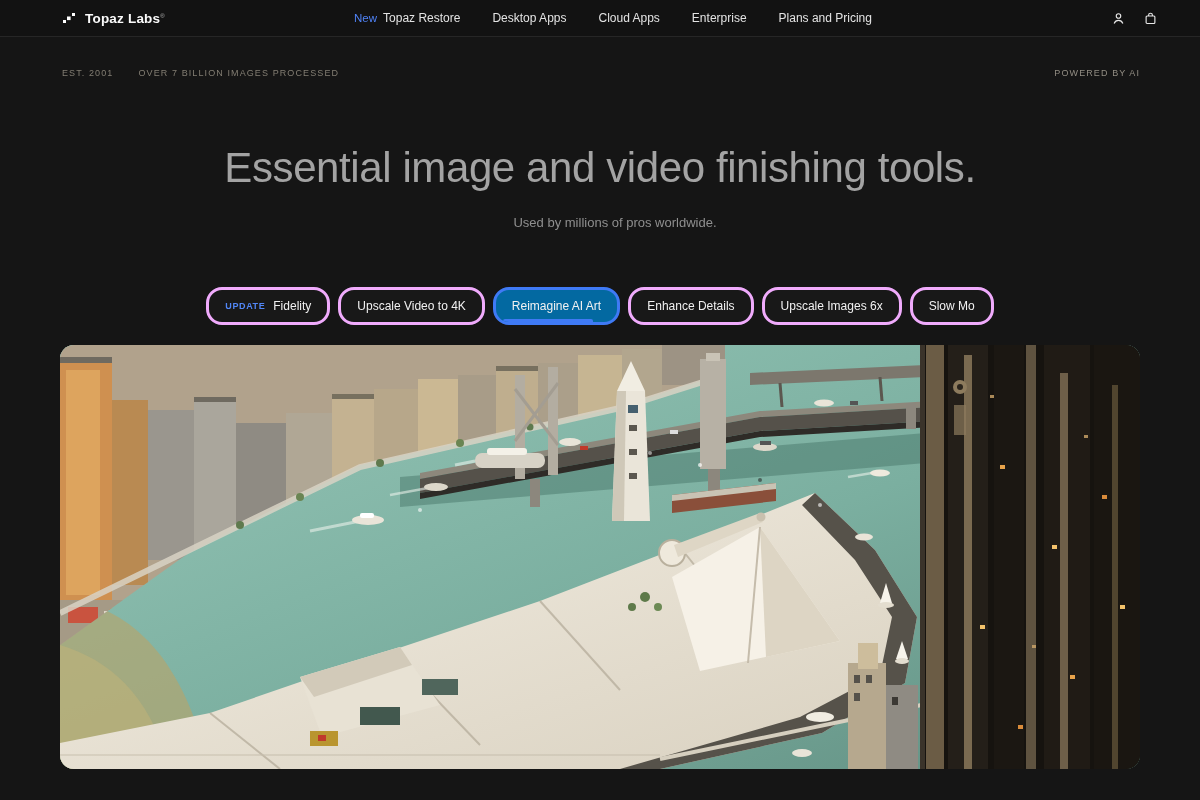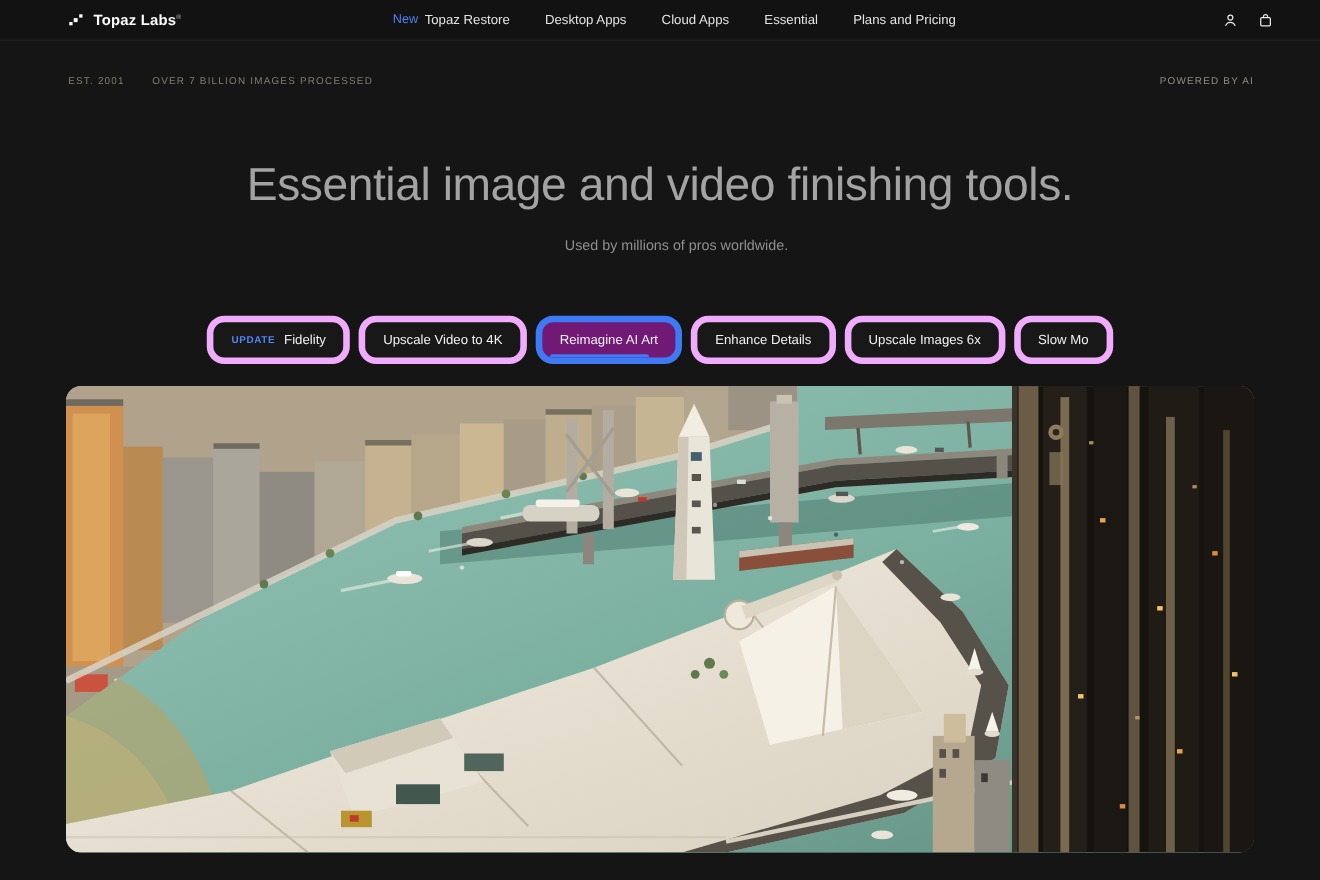--- a/index.html
+++ b/index.html
@@ -80,36 +80,36 @@
     justify-content: center;
     gap: 8px;
   }
   .pill {
     position: relative;
     display: flex;
     align-items: center;
     gap: 8px;
     height: 30px;
     padding: 16px 16px;
-    border: 6px solid #f0abfc;
+    border: 3px solid #f0abfc;
     border-radius: 16px;
     background: #181818;
     font-size: 12px;
     color: #f1f1f1;
     cursor: pointer;
     white-space: nowrap;
     overflow: hidden;
   }
   .pill .badge {
     font-size: 9px;
     font-weight: 700;
     letter-spacing: 0.6px;
     color: #5186f6;
   }
-  .pill.active { border-color: #3f7af5; background: #701a75; }
+  .pill.active { border-color: #3f7af5; background: #0369a1; }
   .pill .progress {
     position: absolute;
     left: 7px;
     bottom: 0;
     height: 3px;
     background: #3f7af5;
     border-radius: 2px 2px 0 0;
   }
 
   
@@ -141,21 +141,21 @@
       <em class="nav-badge" style="font-style:normal">New</em>
       <span>Topaz Restore</span>
     </span>
     <span class="nav-link">
         <span>Desktop Apps</span>
       </span>
     <span class="nav-link">
         <span>Cloud Apps</span>
       </span>
     <span class="nav-link">
-        <span>Essential</span>
+        <span>Enterprise</span>
       </span>
     <span class="nav-link">
         <span>Plans and Pricing</span>
       </span>
   </nav>
 
   <div class="nav-right">
     <span class="nav-icon">
       <svg width="15" height="15" viewBox="0 0 24 24" fill="none" stroke-width="1.8">
         <circle cx="12" cy="8" r="3.6"></circle>

